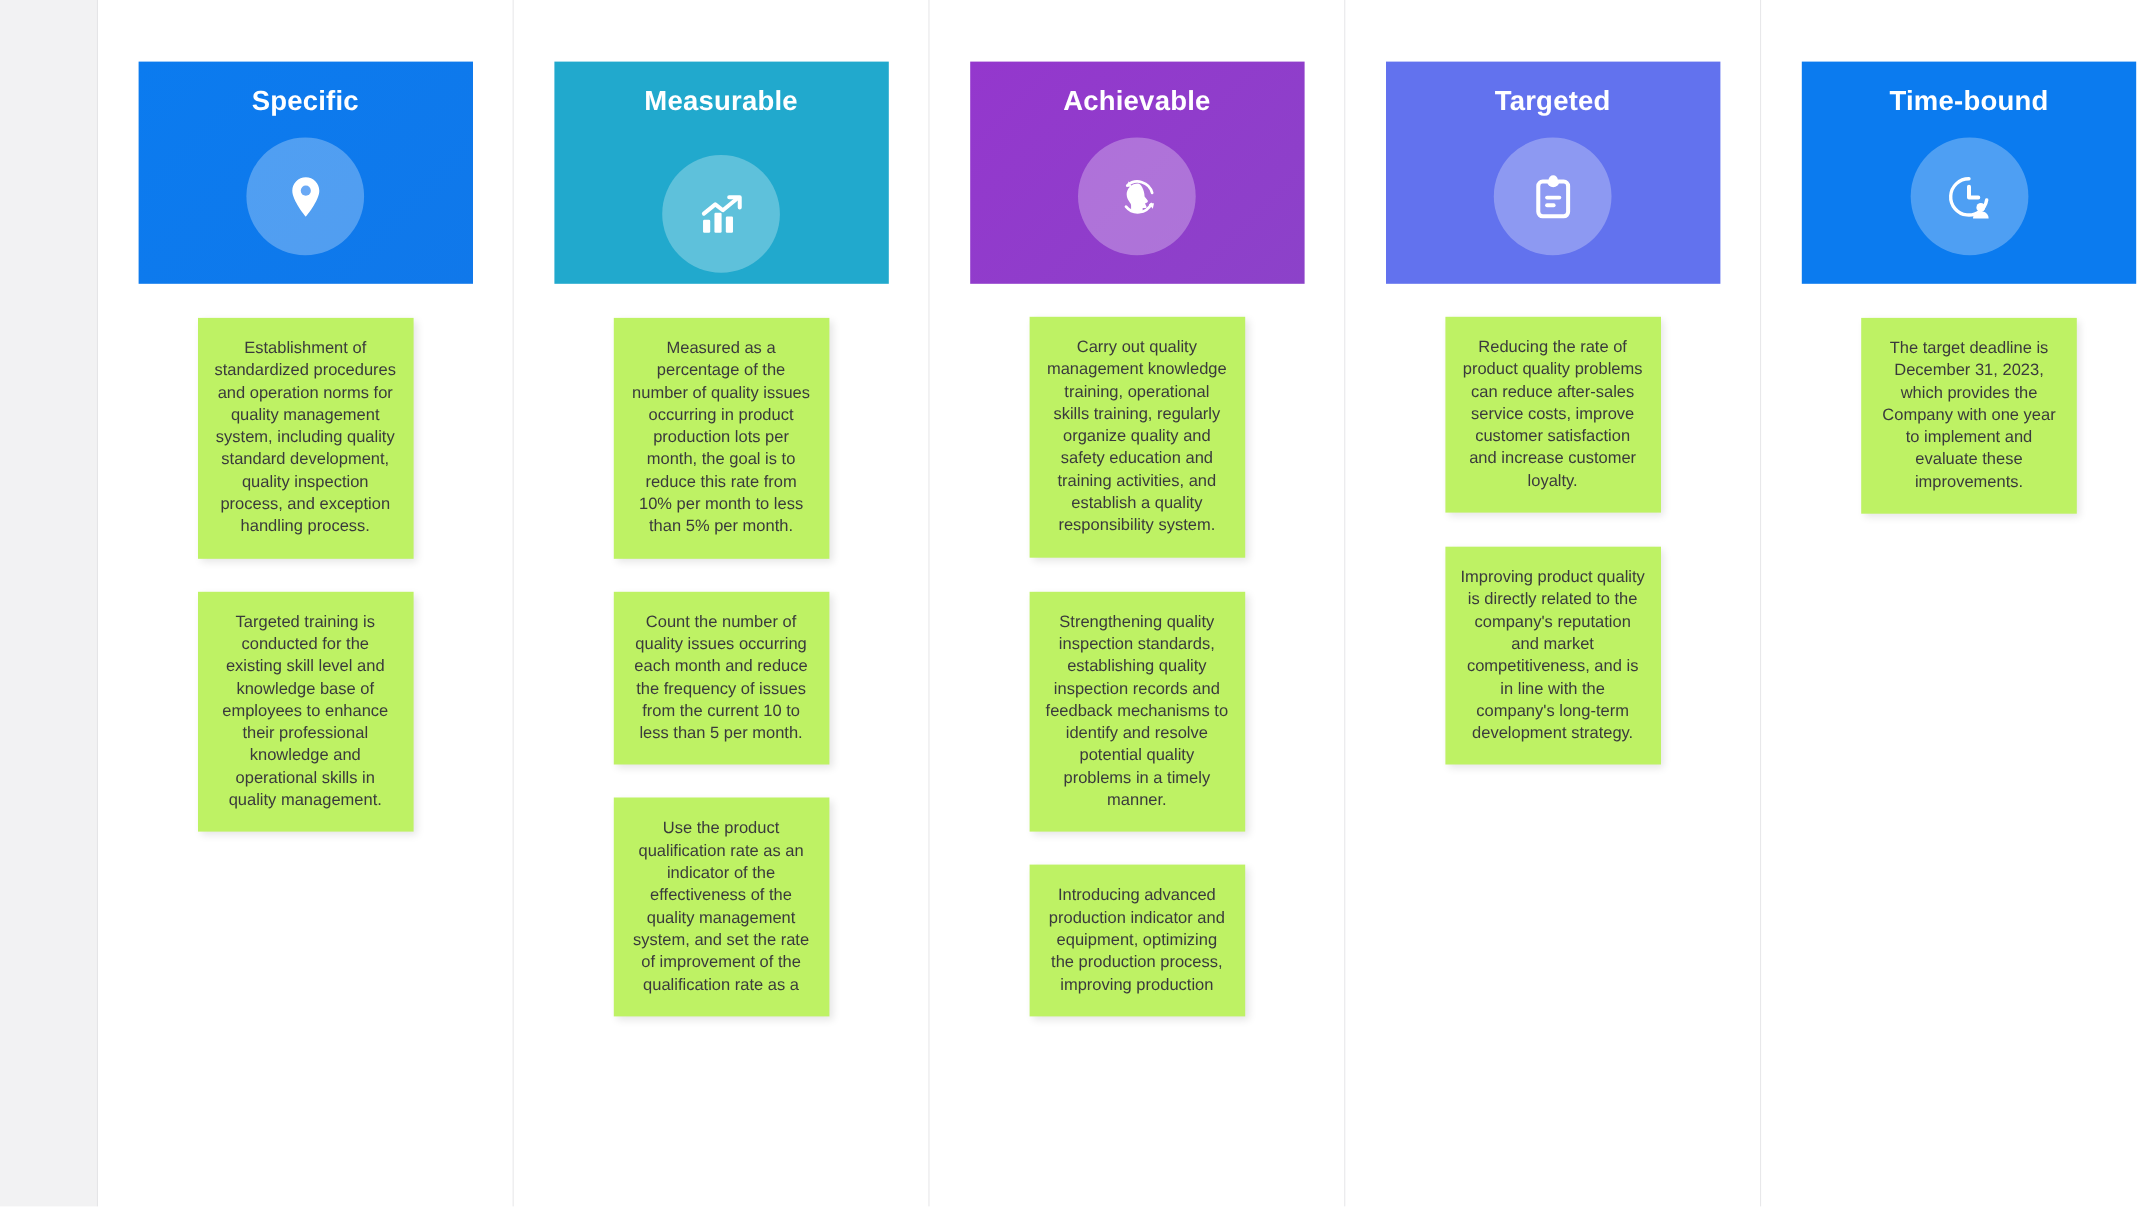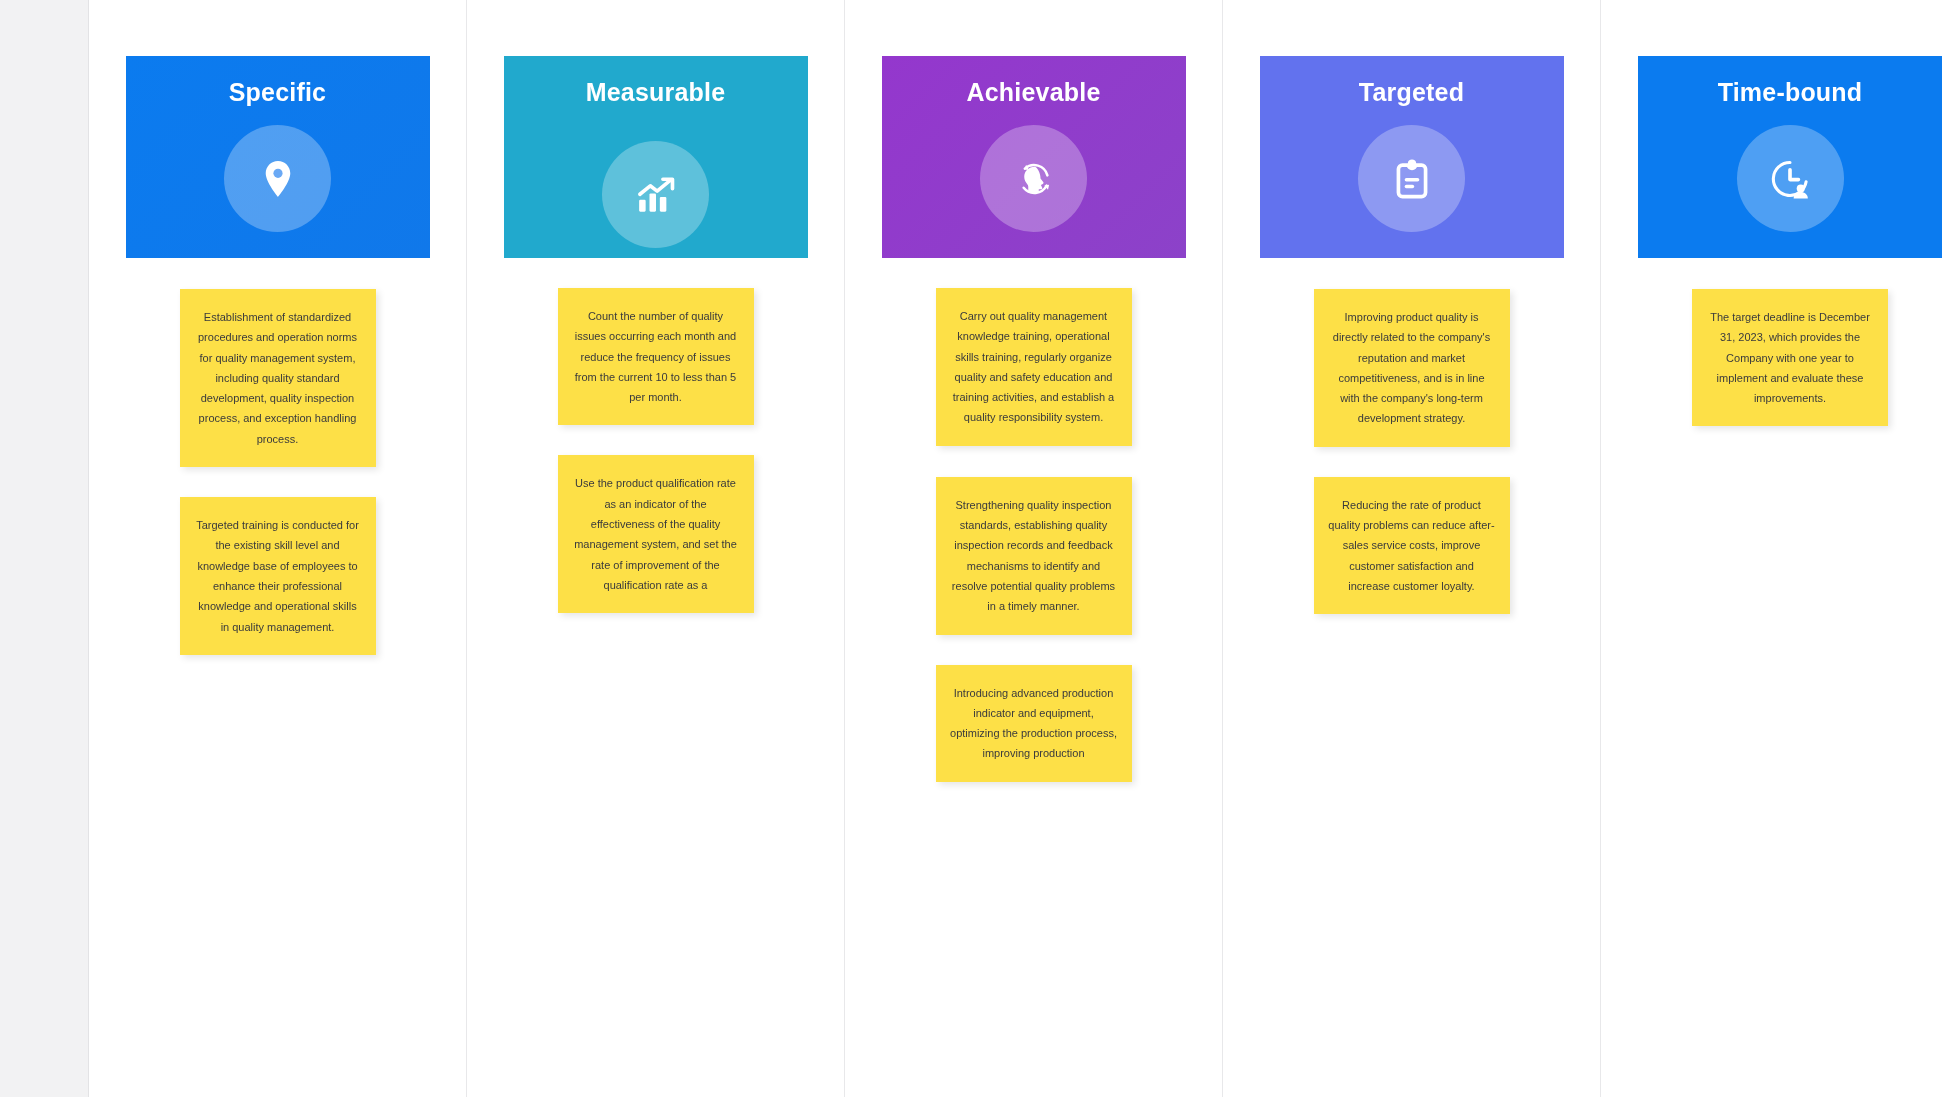--- a/index.html
+++ b/index.html
@@ -89,23 +89,23 @@
   .body-stack {
     width: 281px;
     margin-top: 0;
     display: flex;
     flex-direction: column;
     align-items: center;
   }
 
   .note {
     width: 196px;
-    background: #fde047;
+    background: #bef264;
     color: #3a3a3c;
-    font-size: 11px;
+    font-size: 15px;
     line-height: 20.3px;
     text-align: center;
     padding: 18px 14px 18px 14px;
     margin-top: 30px;
     box-shadow: 3px 3px 7px rgba(0,0,0,0.10);
   }
   .note.first { margin-top: 31px; }
 
   
   .col-specific .note   { width: 196px; }
@@ -147,20 +147,21 @@
           <svg width="46" height="46" viewBox="0 0 24 24" fill="#ffffff" aria-hidden="true">
             <rect x="3.2" y="14.5" width="3.4" height="6.2" rx="0.6"></rect>
             <rect x="8.6" y="11.2" width="3.4" height="9.5" rx="0.6"></rect>
             <rect x="14" y="13" width="3.4" height="7.7" rx="0.6"></rect>
             <path d="M3.6 11.6 L9 7.2 L12.6 10 L19.4 4.4" stroke="#ffffff" stroke-width="1.9" fill="none" stroke-linecap="round" stroke-linejoin="round"></path>
             <path d="M15.6 3.8 H20.6 V8.7" stroke="#ffffff" stroke-width="1.9" fill="none" stroke-linecap="round" stroke-linejoin="round"></path>
           </svg>
         </div>
       </div>
       <div class="body-stack">
+        <div class="note first">Measured as a percentage of the number of quality issues occurring in product production lots per month, the goal is to reduce this rate from 10% per month to less than 5% per month.</div>
         <div class="note">Count the number of quality issues occurring each month and reduce the frequency of issues from the current 10 to less than 5 per month.</div>
         <div class="note">Use the product qualification rate as an indicator of the effectiveness of the quality management system, and set the rate of improvement of the qualification rate as a</div>
       </div>
     </div>
 
     <div class="column col-achievable">
       <div class="card-header" style="background:linear-gradient(135deg,#9437cd,#8c42c9);align-items:center;">
         <div class="card-title">Achievable</div>
         <div class="icon-circle">
           <svg width="46" height="46" viewBox="0 0 24 24" aria-hidden="true">
@@ -186,22 +187,22 @@
           <svg width="44" height="44" viewBox="0 0 24 24" aria-hidden="true">
             <rect x="4.6" y="4.4" width="14.8" height="17.2" rx="2.2" fill="none" stroke="#ffffff" stroke-width="2"></rect>
             <path d="M9 4.2h6a3 3 0 0 1-6 0z" fill="#ffffff"></path>
             <circle cx="12" cy="3.6" r="2.3" fill="#ffffff"></circle>
             <rect x="8" y="11.4" width="8" height="1.9" rx="0.95" fill="#ffffff"></rect>
             <rect x="8" y="15.2" width="5.2" height="1.9" rx="0.95" fill="#ffffff"></rect>
           </svg>
         </div>
       </div>
       <div class="body-stack">
+        <div class="note">Reducing the rate of product quality problems can reduce after-sales service costs, improve customer satisfaction and increase customer loyalty.</div>
         <div class="note first">Improving product quality is directly related to the company's reputation and market competitiveness, and is in line with the company's long-term development strategy.</div>
-        <div class="note">Reducing the rate of product quality problems can reduce after-sales service costs, improve customer satisfaction and increase customer loyalty.</div>
       </div>
     </div>
 
     <div class="column col-timebound">
       <div class="card-header" style="background:linear-gradient(135deg,#0b7bef,#0b7bef);">
         <div class="card-title">Time-bound</div>
         <div class="icon-circle">
           <svg width="46" height="46" viewBox="0 0 24 24" aria-hidden="true">
             <path d="M20.4 13.4A8.6 8.6 0 1 1 12 3.4" stroke="#ffffff" stroke-width="1.6" fill="none" stroke-linecap="round"></path>
             <path d="M12 7.2v5.1h4.4" stroke="#ffffff" stroke-width="1.9" fill="none" stroke-linecap="round" stroke-linejoin="round"></path>

